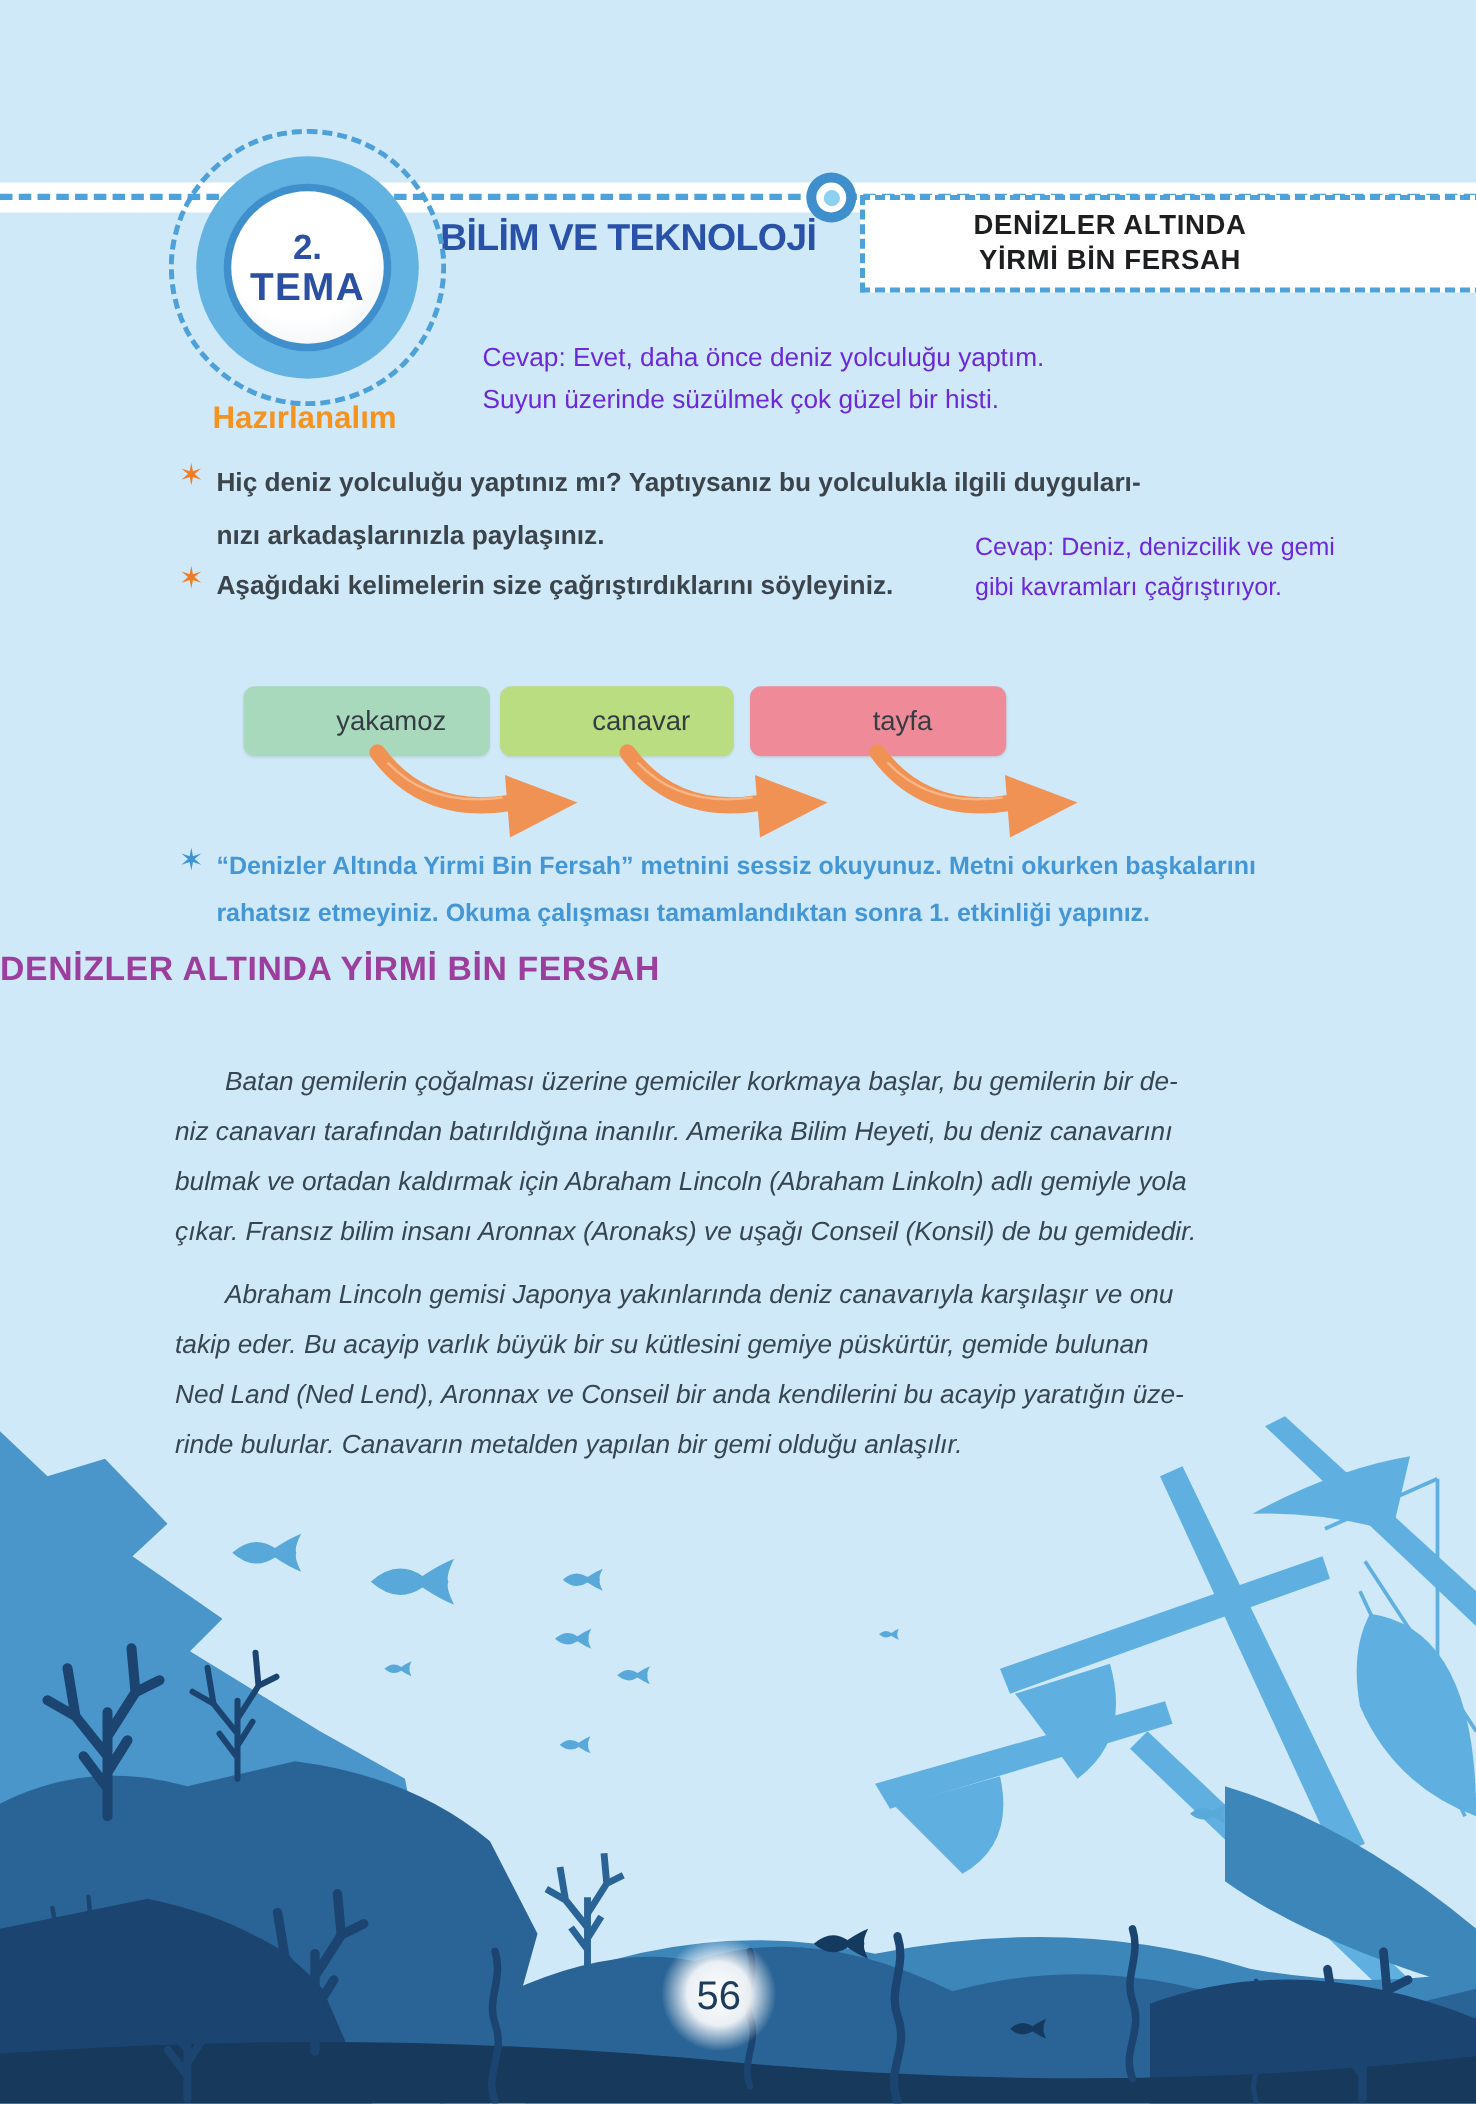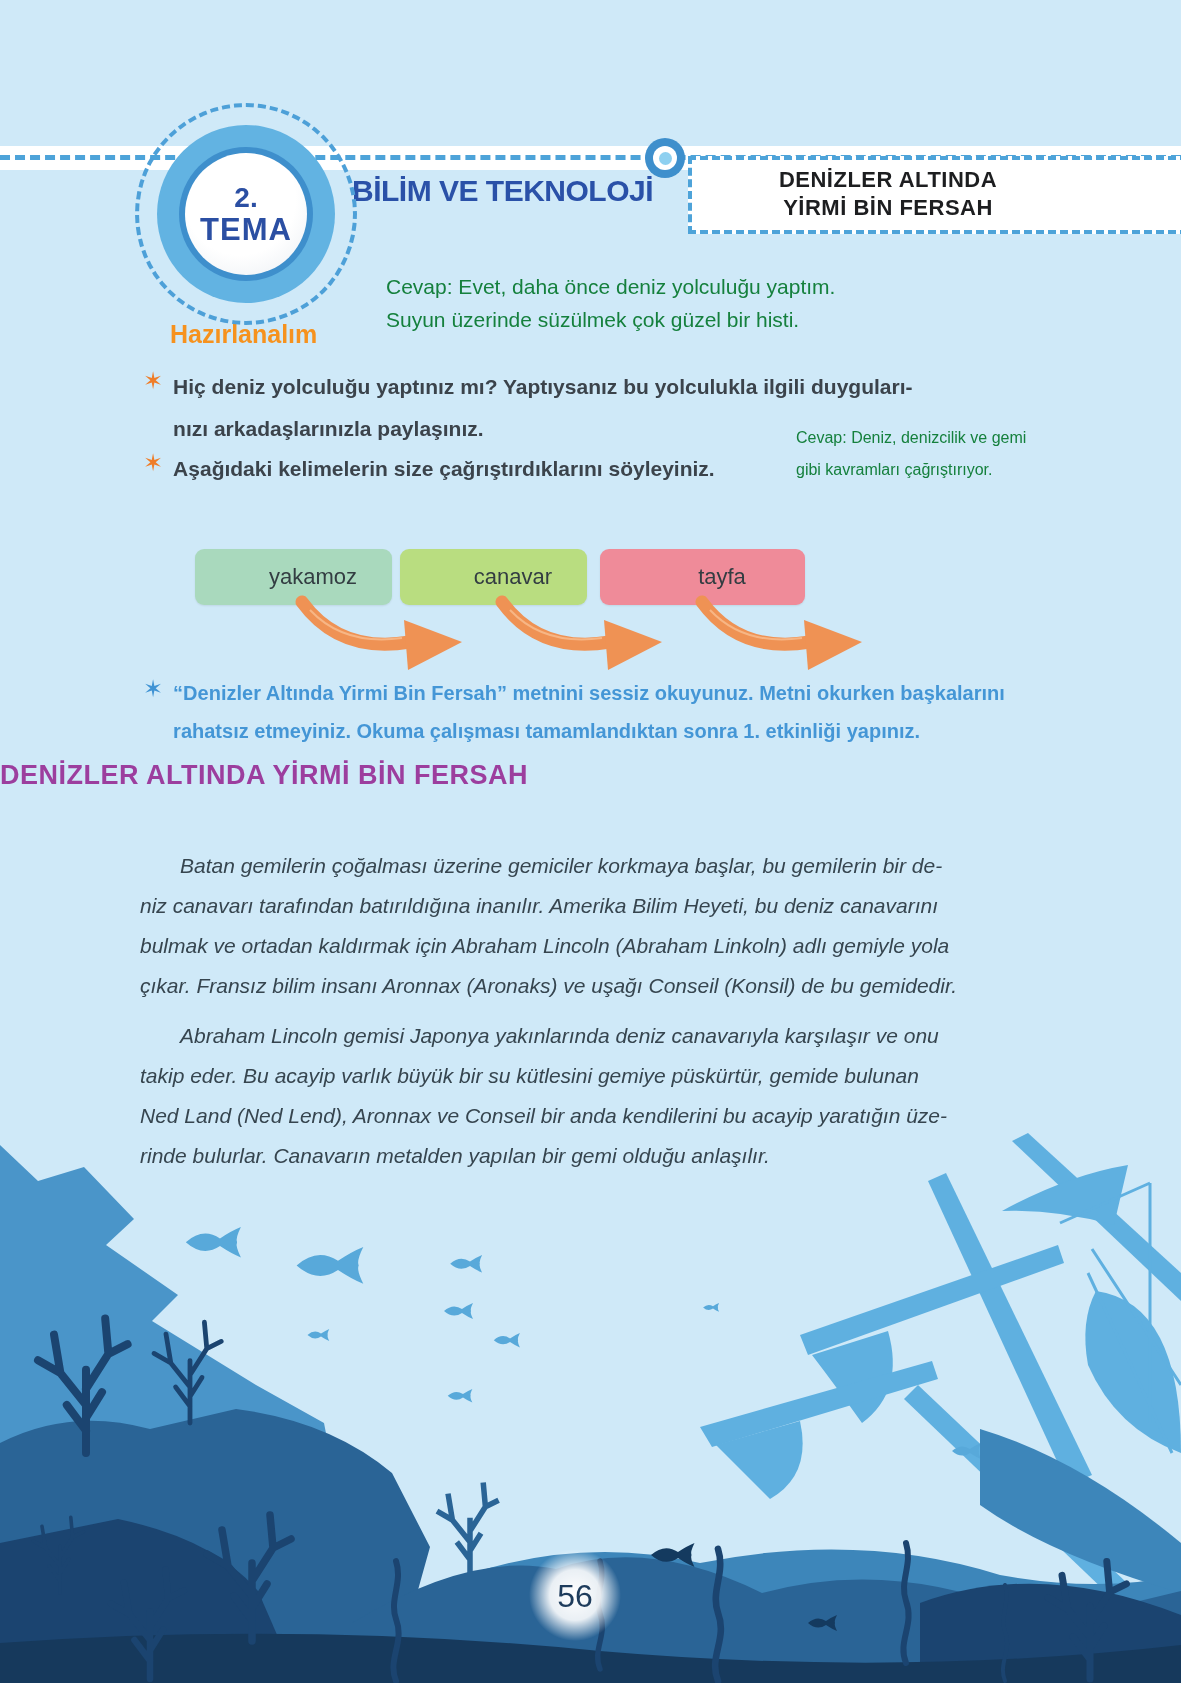--- a/index.html
+++ b/index.html
@@ -27,23 +27,23 @@
   .bullseye{position:absolute;left:645px;top:138px;width:40px;height:40px;border-radius:50%;
     background:#3e8fcc;z-index:3;display:flex;align-items:center;justify-content:center;}
   .bullseye .w{width:24px;height:24px;border-radius:50%;background:#ffffff;display:flex;align-items:center;justify-content:center;}
   .bullseye .c{width:13px;height:13px;border-radius:50%;background:#8ed0f0;}
   
   .unit-box{position:absolute;left:688px;top:156px;width:500px;height:78px;background:#ffffff;
     border:4px dashed #4da3d9;border-right:none;z-index:2;box-sizing:border-box;}
   .unit-text{position:absolute;left:688px;top:166px;width:400px;z-index:3;text-align:center;
     color:#1d1e20;font-weight:bold;font-size:22px;line-height:28px;letter-spacing:0.5px;}
   
-  .answer{position:absolute;color:#15803d;font-size:21px;line-height:33px;z-index:2;white-space:nowrap;}
+  .answer{position:absolute;color:#6d28d9;font-size:21px;line-height:33px;z-index:2;white-space:nowrap;}
   .answer1{left:386px;top:270px;}
-  .answer2{left:780px;top:422px;font-size:16px;line-height:32px;margin-left:16px;}
+  .answer2{left:780px;top:422px;font-size:20px;line-height:32px;}
   
   .prepare-heading{position:absolute;left:170px;top:320px;font-size:25px;font-weight:bold;color:#f6921e;}
   .bullet-row{position:absolute;left:143px;display:flex;align-items:flex-start;}
   .star{font-size:24px;line-height:30px;color:#ef7d28;margin-right:10px;flex:none;}
   .star.blue{color:#3f93d4;}
   .bullet-text{font-size:21px;font-weight:bold;color:#3b434b;line-height:42px;white-space:nowrap;}
   .bullet-text.blue{color:#4496d6;font-size:20px;line-height:38px;}
   
   .card{position:absolute;top:549px;height:56px;border-radius:9px;display:flex;align-items:center;
     justify-content:center;font-size:22px;color:#333d42;box-shadow:0 1px 2px rgba(0,0,0,0.08);padding-left:39px;}

